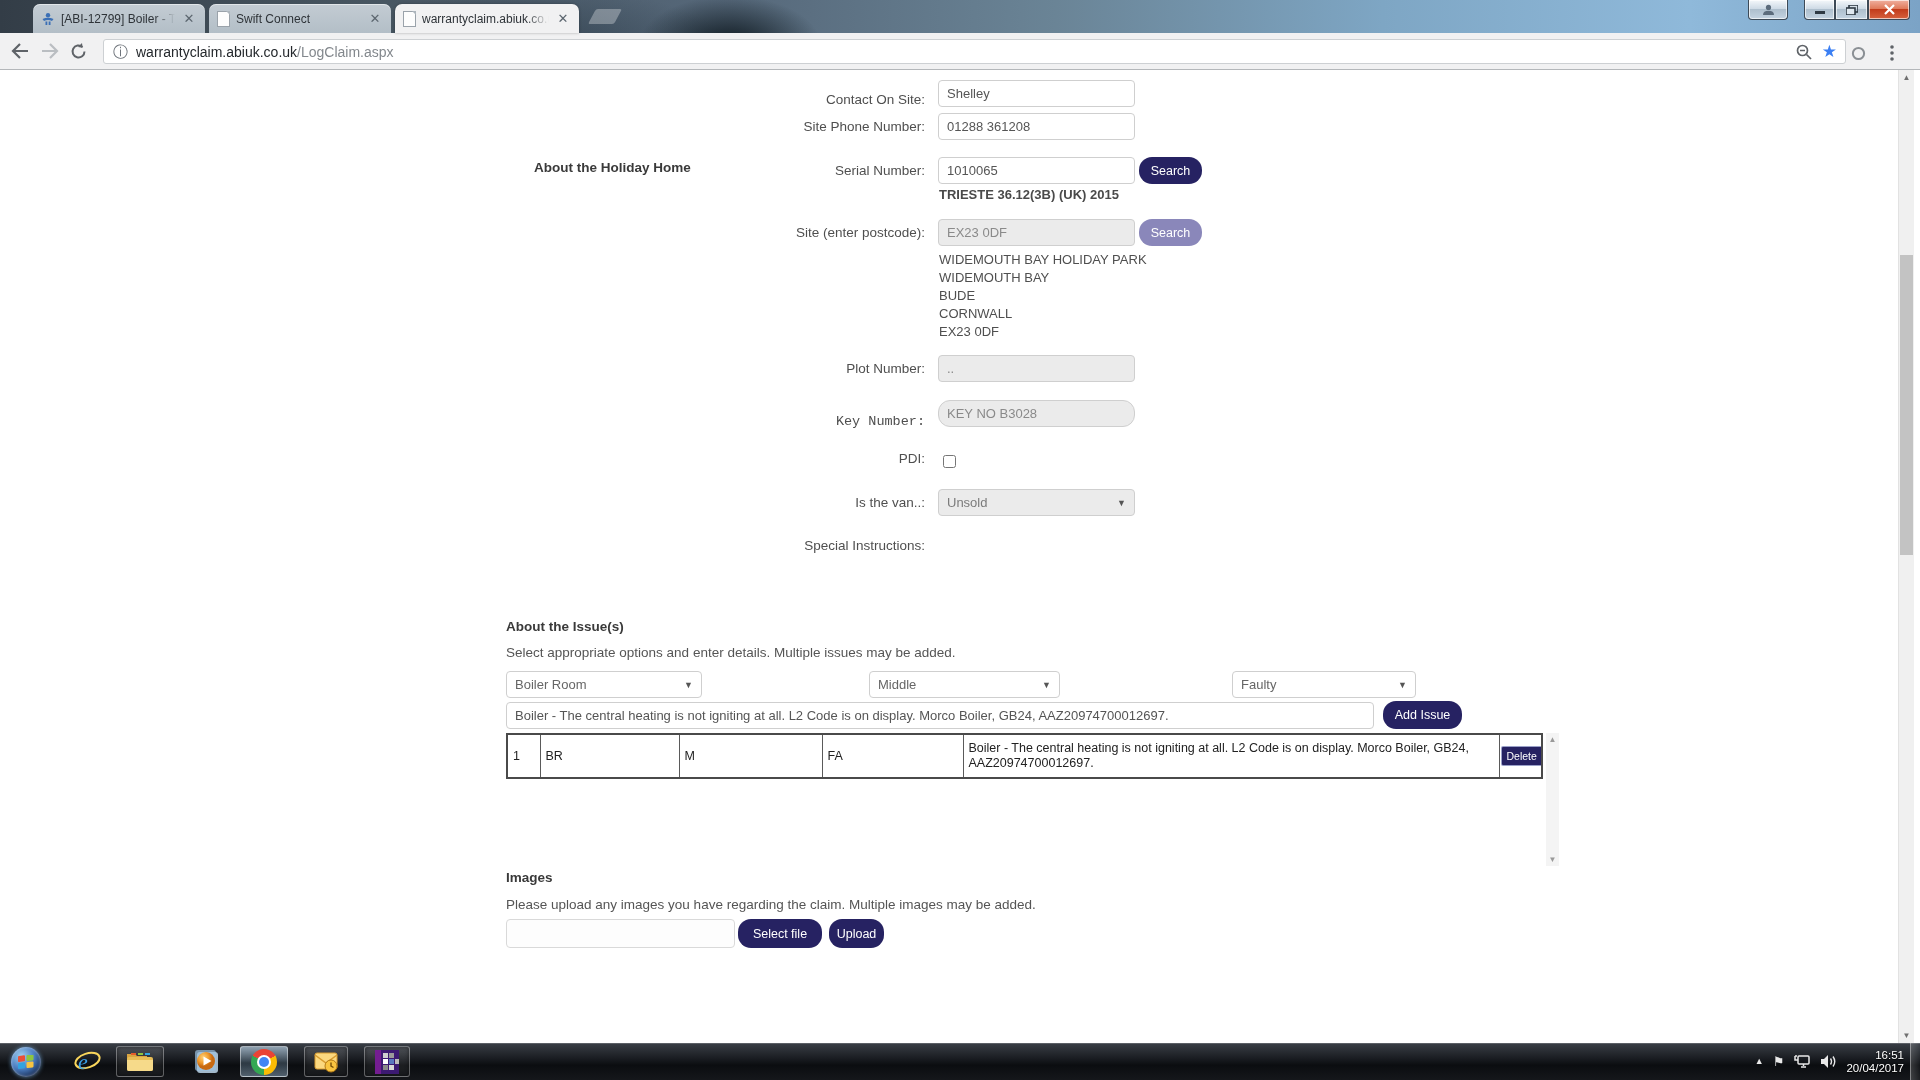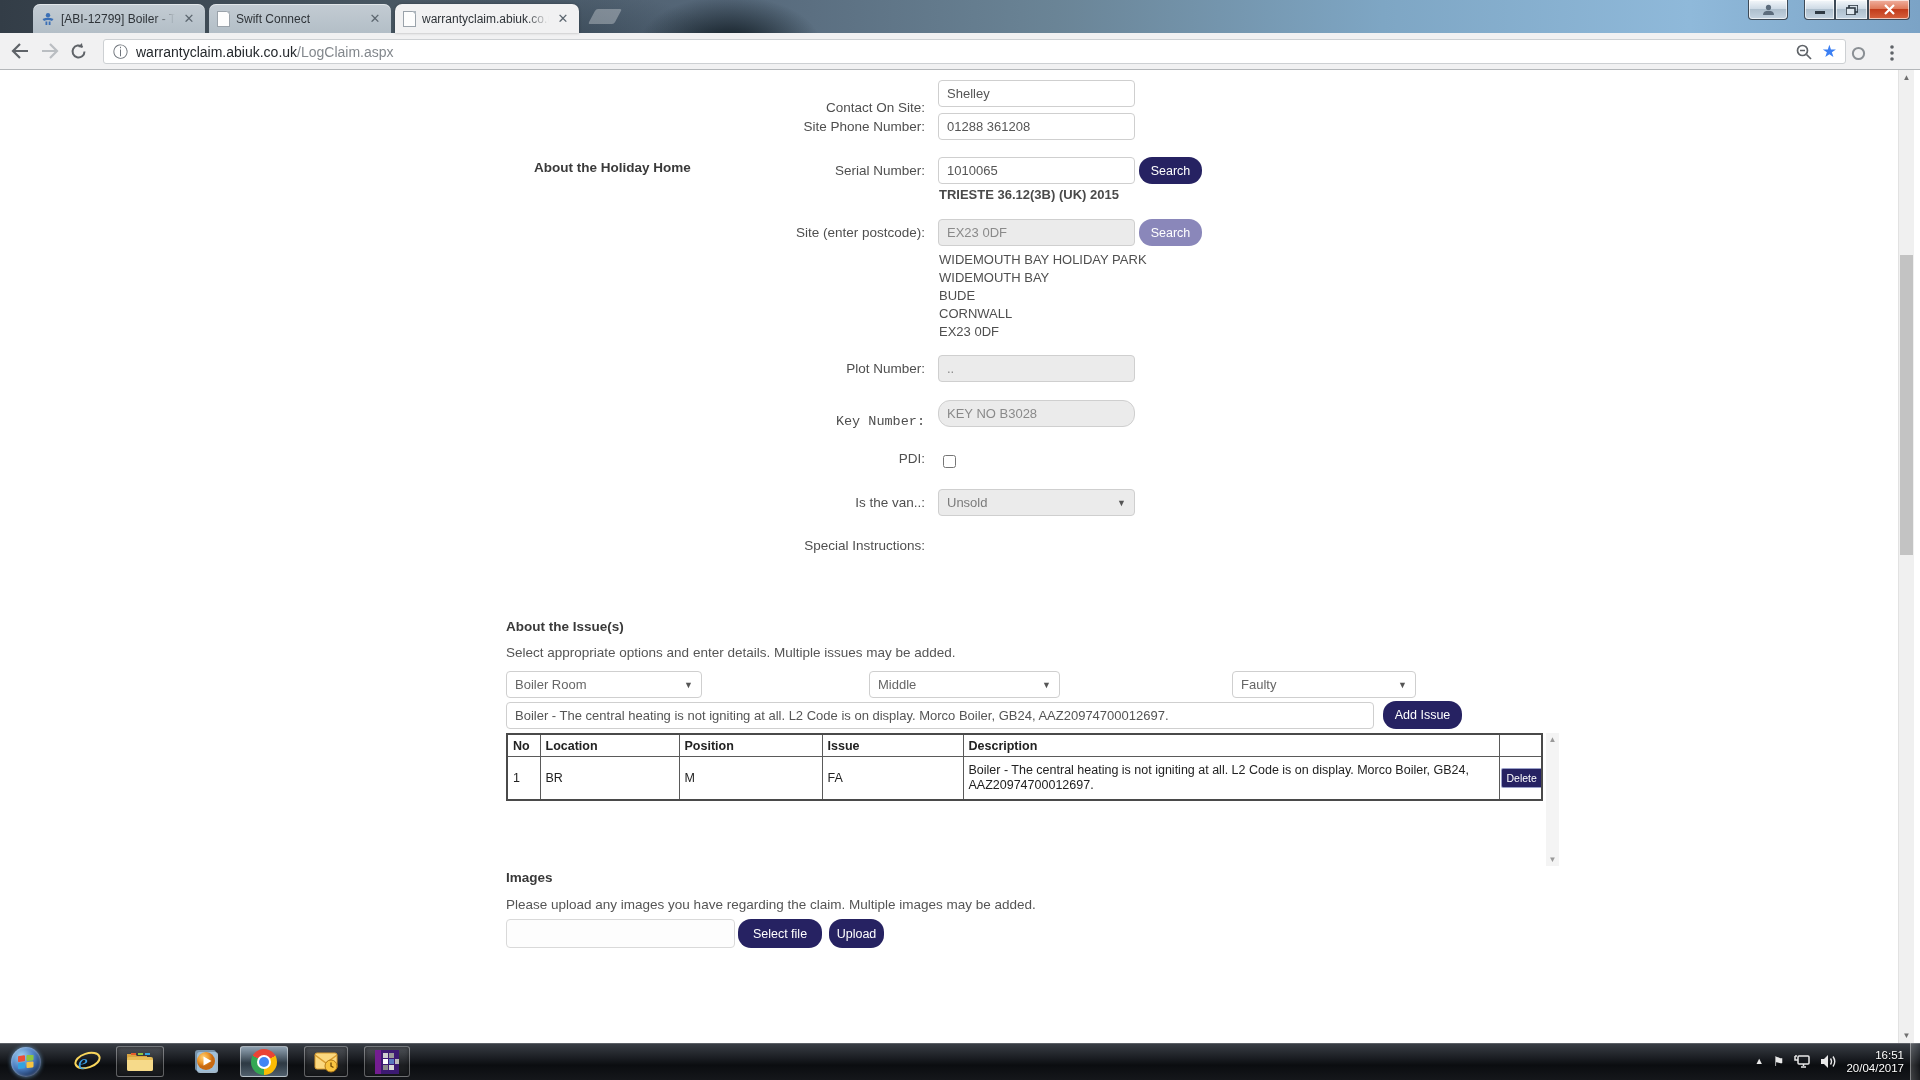--- a/index.html
+++ b/index.html
@@ -199,21 +199,21 @@
     <svg width="4" height="16" viewBox="0 0 4 16">
         <circle cx="2" cy="2" r="1.8" fill="#5f6368"></circle>
         <circle cx="2" cy="8" r="1.8" fill="#5f6368"></circle>
         <circle cx="2" cy="14" r="1.8" fill="#5f6368"></circle>
       </svg>
   </div>
 </div>
 
 <div class="page">
 
-  <div class="lbl" style="top:24px;">Contact On Site:</div>
+  <div class="lbl" style="top:16px;">Contact On Site:</div>
   <input class="inp" style="top: 10px;" value="Shelley">
 
   <div class="lbl" style="top:43px;">Site Phone Number:</div>
   <input class="inp" style="top: 43px;" value="01288 361208">
 
   <div class="sect" style="top:90px;margin-left:28px;">About the Holiday Home</div>
 
   <div class="lbl" style="top:87px;">Serial Number:</div>
   <input class="inp" style="top: 87px;" value="1010065">
   <button class="btn" style="left:1139px;top:87px;width:63px;height:27px;">Search</button>
@@ -270,28 +270,20 @@
   <table class="issues">
     <colgroup>
         <col style="width:33px">
         <col style="width:139px">
         <col style="width:143px">
         <col style="width:141px">
         <col style="width:536px">
         <col style="width:43px">
       </colgroup>
     <tbody>
-        <tr>
-      <th>No</th>
-      <th>Location</th>
-      <th>Position</th>
-      <th>Issue</th>
-      <th>Description</th>
-      <th></th>
-    </tr>
     <tr>
       <td>1</td>
       <td>BR</td>
       <td>M</td>
       <td>FA</td>
       <td style="line-height:15px;">Boiler - The central heating is not igniting at all. L2 Code is on display. Morco Boiler, GB24, AAZ20974700012697.</td>
       <td style="text-align:center;padding:1px 2px;"><span class="delbtn">Delete</span></td>
     </tr>
   </tbody>
     </table>

